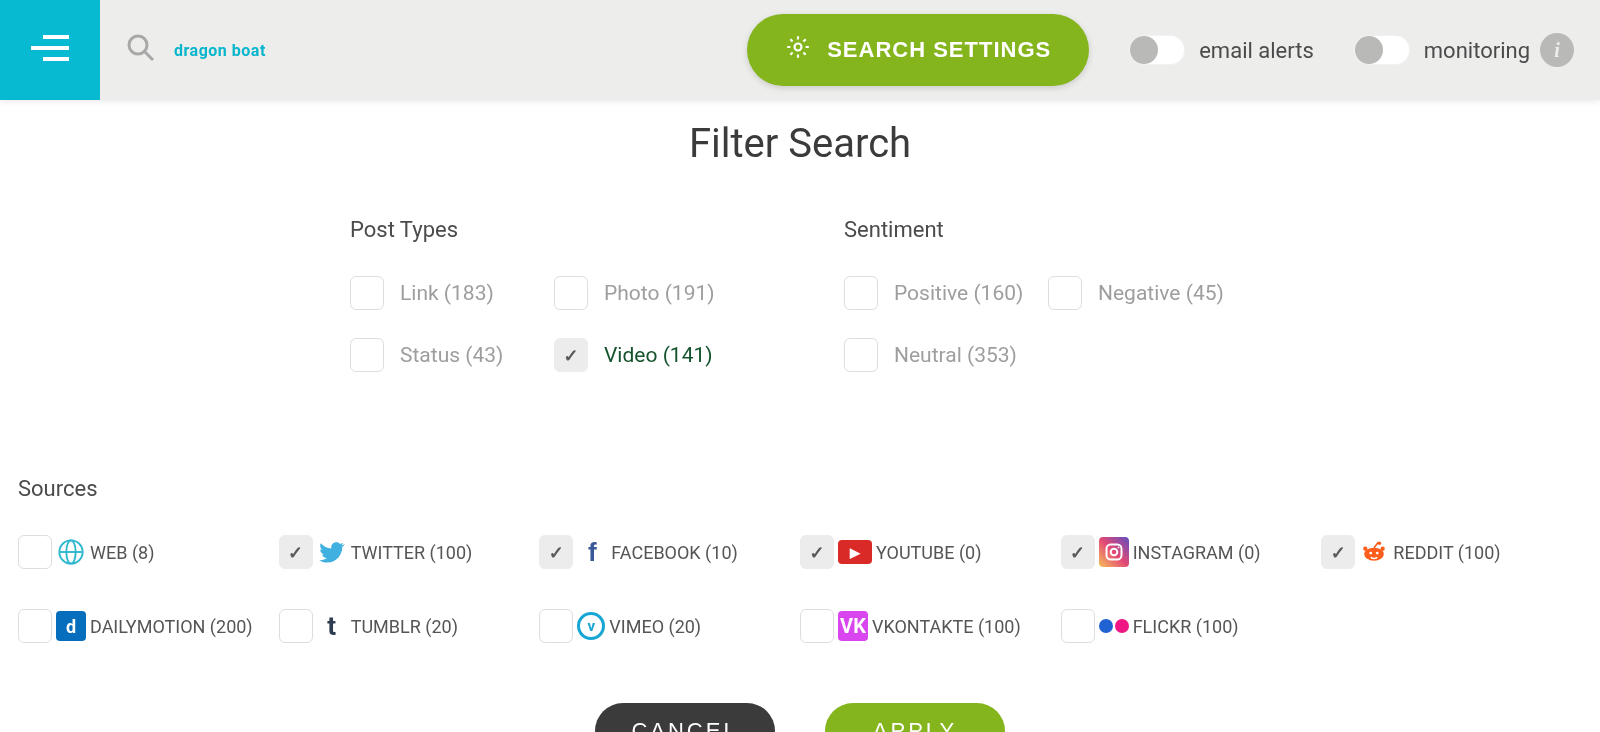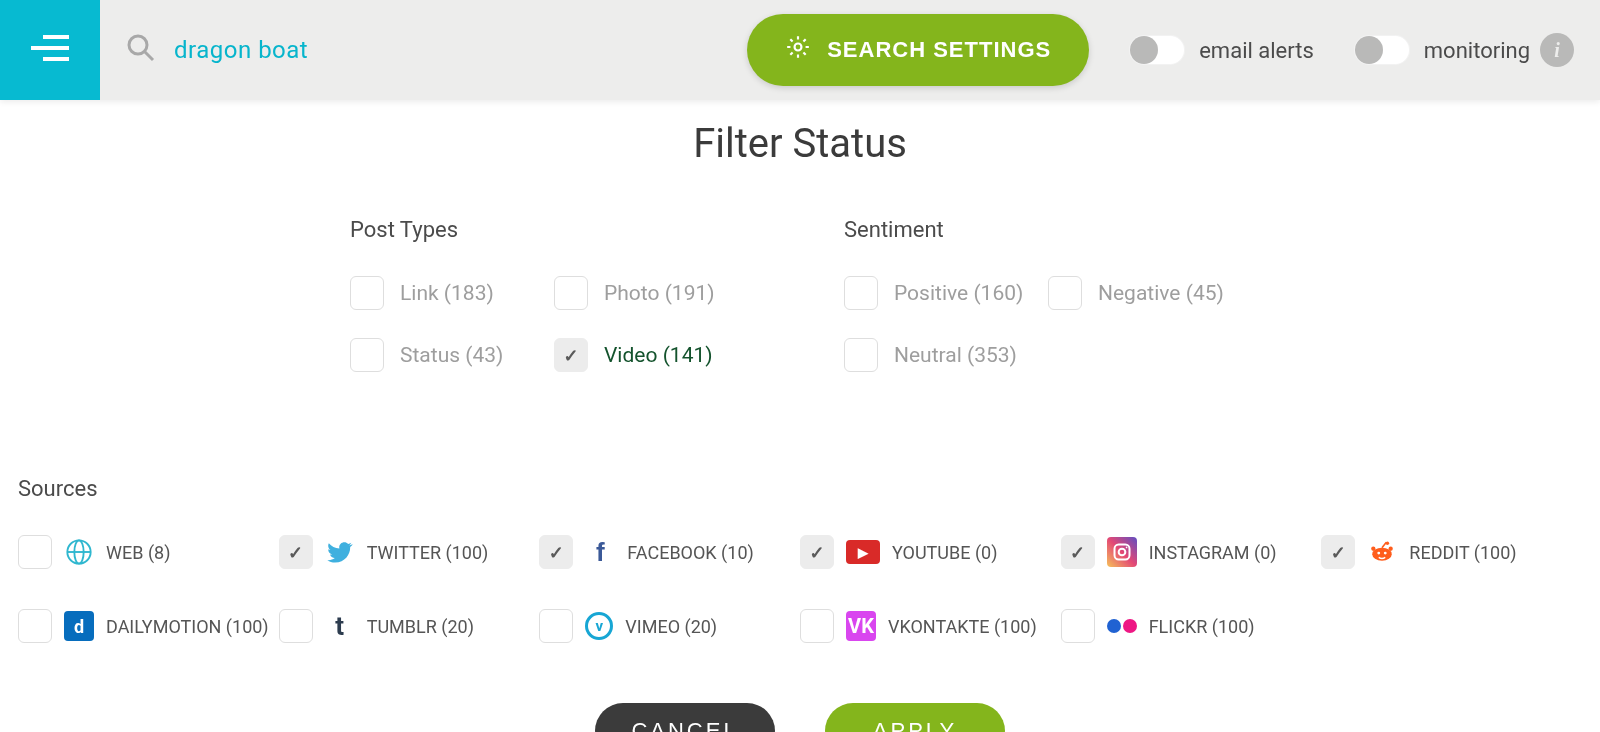--- a/index.html
+++ b/index.html
@@ -31,24 +31,24 @@
 
   .search-seg {
     display:flex;
     align-items:center;
     gap:18px;
     margin-left:26px;
     flex:1;
   }
   .search-icon svg { stroke:#a8a8a8; stroke-width:3; fill:none; }
   .search-text {
-    font-size:24px;
+    font-size:16px;
     color:#07b5cc;
     letter-spacing:.5px;
-    font-weight:400;
+    font-weight:700;
   }
 
   .settings-btn {
     background:#84b51c;
     color:#fff;
     border:none;
     border-radius:50px;
     height:72px;
     padding:0 38px;
     display:flex;
@@ -156,21 +156,21 @@
 
   
   .sources-section { margin-top:104px; padding:0 18px; }
   .sources-grid {
     display:grid;
     grid-template-columns:repeat(6, 1fr);
     row-gap:40px;
     column-gap:0;
   }
   .src-row {
-    display:flex; align-items:center; gap:12px;
+    display:flex; align-items:center; gap:4px;
   }
   .src-label {
     font-size:18px;
     color:#555;
     white-space:nowrap;
   }
   .src-ico {
     width:30px;height:30px;
     display:flex;align-items:center;justify-content:center;
     font-weight:bold;
@@ -260,21 +260,21 @@
     <div class="toggle">
         <div class="knob"></div>
       </div>
     <span class="toggle-label">monitoring</span>
   </div>
 
   <div class="info-circle">i</div>
 </div>
 
 <div class="content">
-  <h1 class="page-title">Filter Status</h1>
+  <h1 class="page-title">Filter Search</h1>
 
   <div class="upper-grid">
     <div class="checks-col">
       <div class="section-title">Post Types</div>
       <div class="checks-grid" id="post-types-grid">
           <div class="chk-row">
             <div class="chk"></div>
             <span class="chk-label">Link (183)</span>
           </div>
           <div class="chk-row">
@@ -366,21 +366,21 @@
               <circle cx="9" cy="13" r="1.3" fill="#fff"></circle>
               <circle cx="15" cy="13" r="1.3" fill="#fff"></circle>
               <path d="M9 17c2 1.3 4 1.3 6 0" stroke="#fff" stroke-width="1.3" fill="none"></path>
             </svg>
           </span>
           <span class="src-label">REDDIT (100)</span>
         </div>
         <div class="src-row">
           <div class="chk"></div>
           <span class="src-ico ico-dailymotion">d</span>
-          <span class="src-label">DAILYMOTION (100)</span>
+          <span class="src-label">DAILYMOTION (200)</span>
         </div>
         <div class="src-row">
           <div class="chk"></div>
           <span class="src-ico ico-tumblr">t</span>
           <span class="src-label">TUMBLR (20)</span>
         </div>
         <div class="src-row">
           <div class="chk"></div>
           <span class="src-ico ico-vimeo">v</span>
           <span class="src-label">VIMEO (20)</span>

